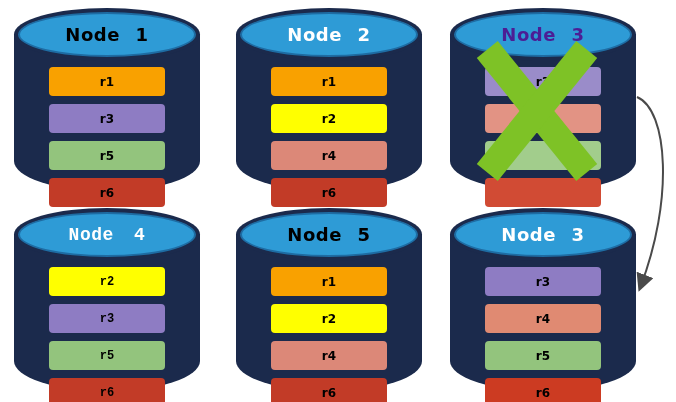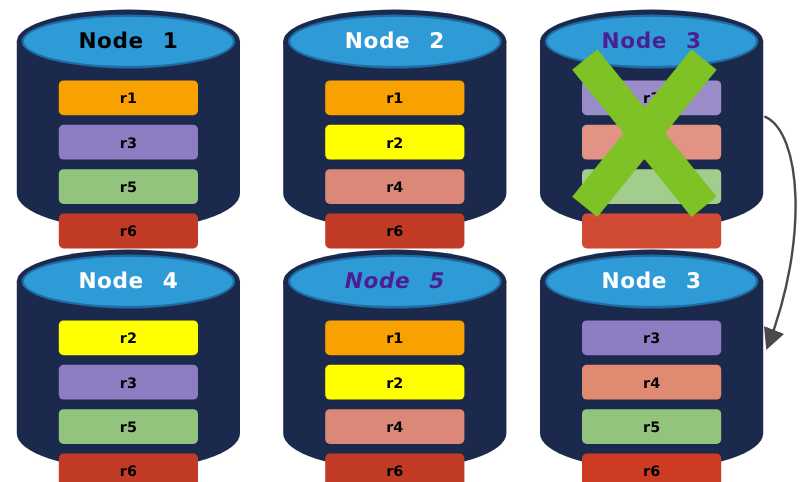--- a/index.html
+++ b/index.html
@@ -105,21 +105,21 @@
           <span style="color: rgb(0, 0, 0);"></span>
         </div>
         <div class="bar" style="background: rgb(162, 205, 140);">
           <span style="color: rgb(0, 0, 0);"></span>
         </div>
         <div class="bar" style="background: rgb(209, 75, 52);">
           <span style="color: rgb(0, 0, 0);"></span>
         </div>
       </div>
   </div>
-    <div class="node" style="left: 14px; top: 210px;">
+    <div class="node" style="left: 14px; top: 210px; font-family: Liberation Mono, monospace;">
     <div class="cyl-body" style="background: rgb(27, 42, 76);"></div>
     <div class="cyl-top" style="background: rgb(46, 155, 214); border-color: rgb(30, 108, 163); box-shadow: rgb(27, 42, 76) 0px 0px 0px 4px;">
       <span class="node-title" style="color: rgb(255, 255, 255);">Node 4</span>
     </div>
     <div class="bars">
         <div class="bar" style="background: rgb(255, 255, 0);">
           <span style="color: rgb(0, 0, 0);">r2</span>
         </div>
         <div class="bar" style="background: rgb(142, 124, 195);">
           <span style="color: rgb(0, 0, 0);">r3</span>
@@ -128,21 +128,21 @@
           <span style="color: rgb(0, 0, 0);">r5</span>
         </div>
         <div class="bar" style="background: rgb(194, 59, 39);">
           <span style="color: rgb(0, 0, 0);">r6</span>
         </div>
       </div>
   </div>
     <div class="node" style="left: 236px; top: 210px;">
     <div class="cyl-body" style="background: rgb(27, 42, 76);"></div>
     <div class="cyl-top" style="background: rgb(46, 155, 214); border-color: rgb(30, 108, 163); box-shadow: rgb(27, 42, 76) 0px 0px 0px 4px;">
-      <span class="node-title" style="color: #4c1d95; font-style: italic;">Node 5</span>
+      <span class="node-title" style="color: #000000;">Node 5</span>
     </div>
     <div class="bars">
         <div class="bar" style="background: rgb(249, 161, 0);">
           <span style="color: rgb(0, 0, 0);">r1</span>
         </div>
         <div class="bar" style="background: rgb(255, 255, 0);">
           <span style="color: rgb(0, 0, 0);">r2</span>
         </div>
         <div class="bar" style="background: rgb(220, 136, 120);">
           <span style="color: rgb(0, 0, 0);">r4</span>

